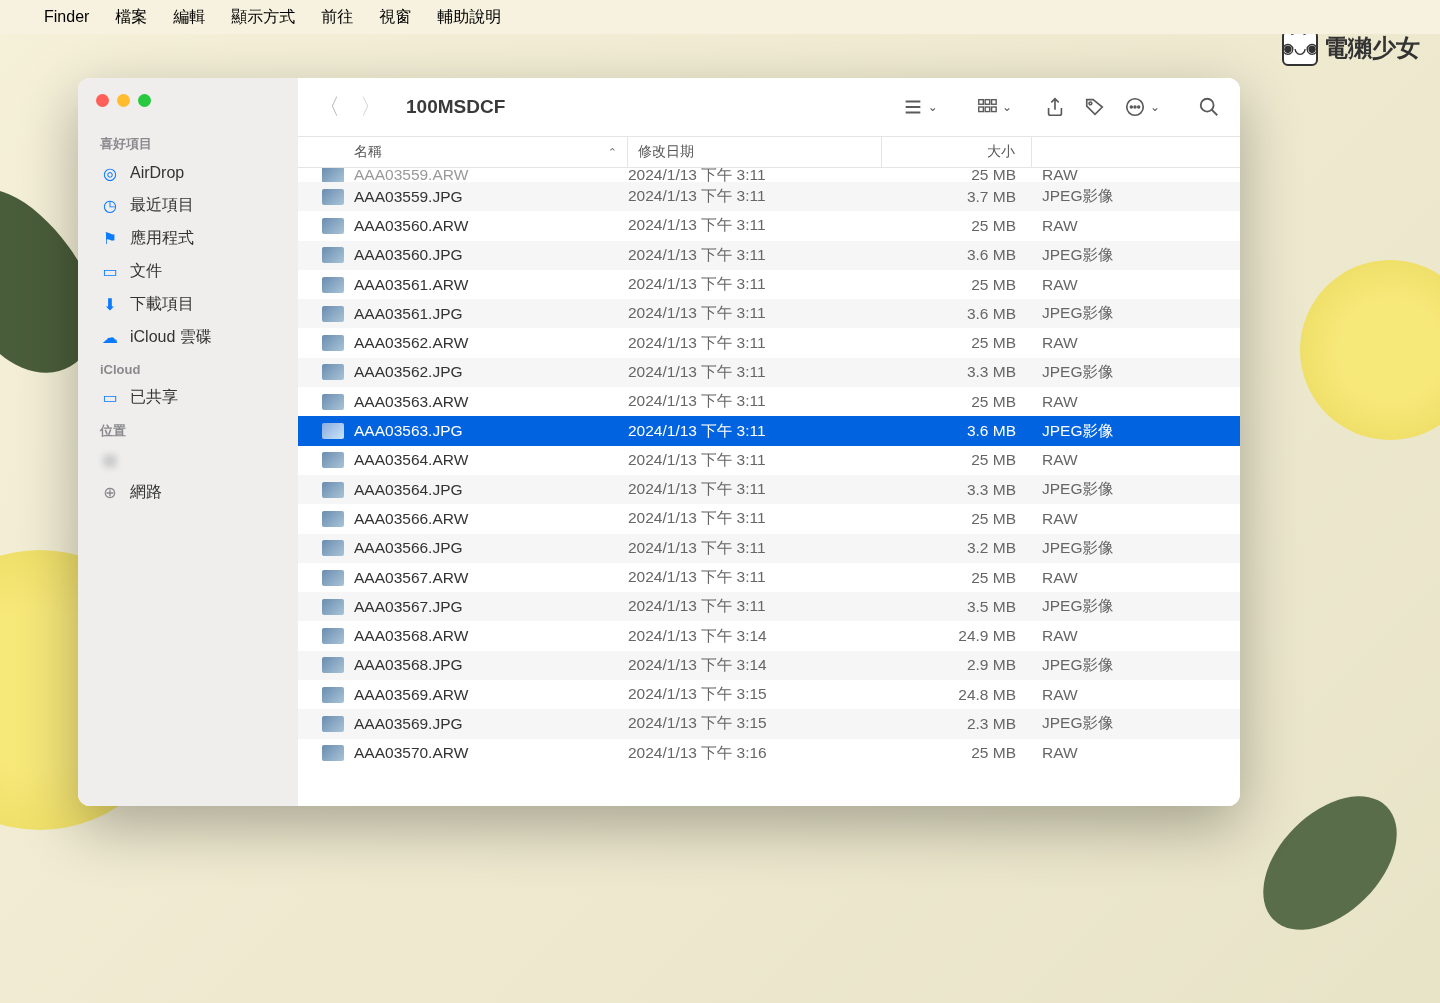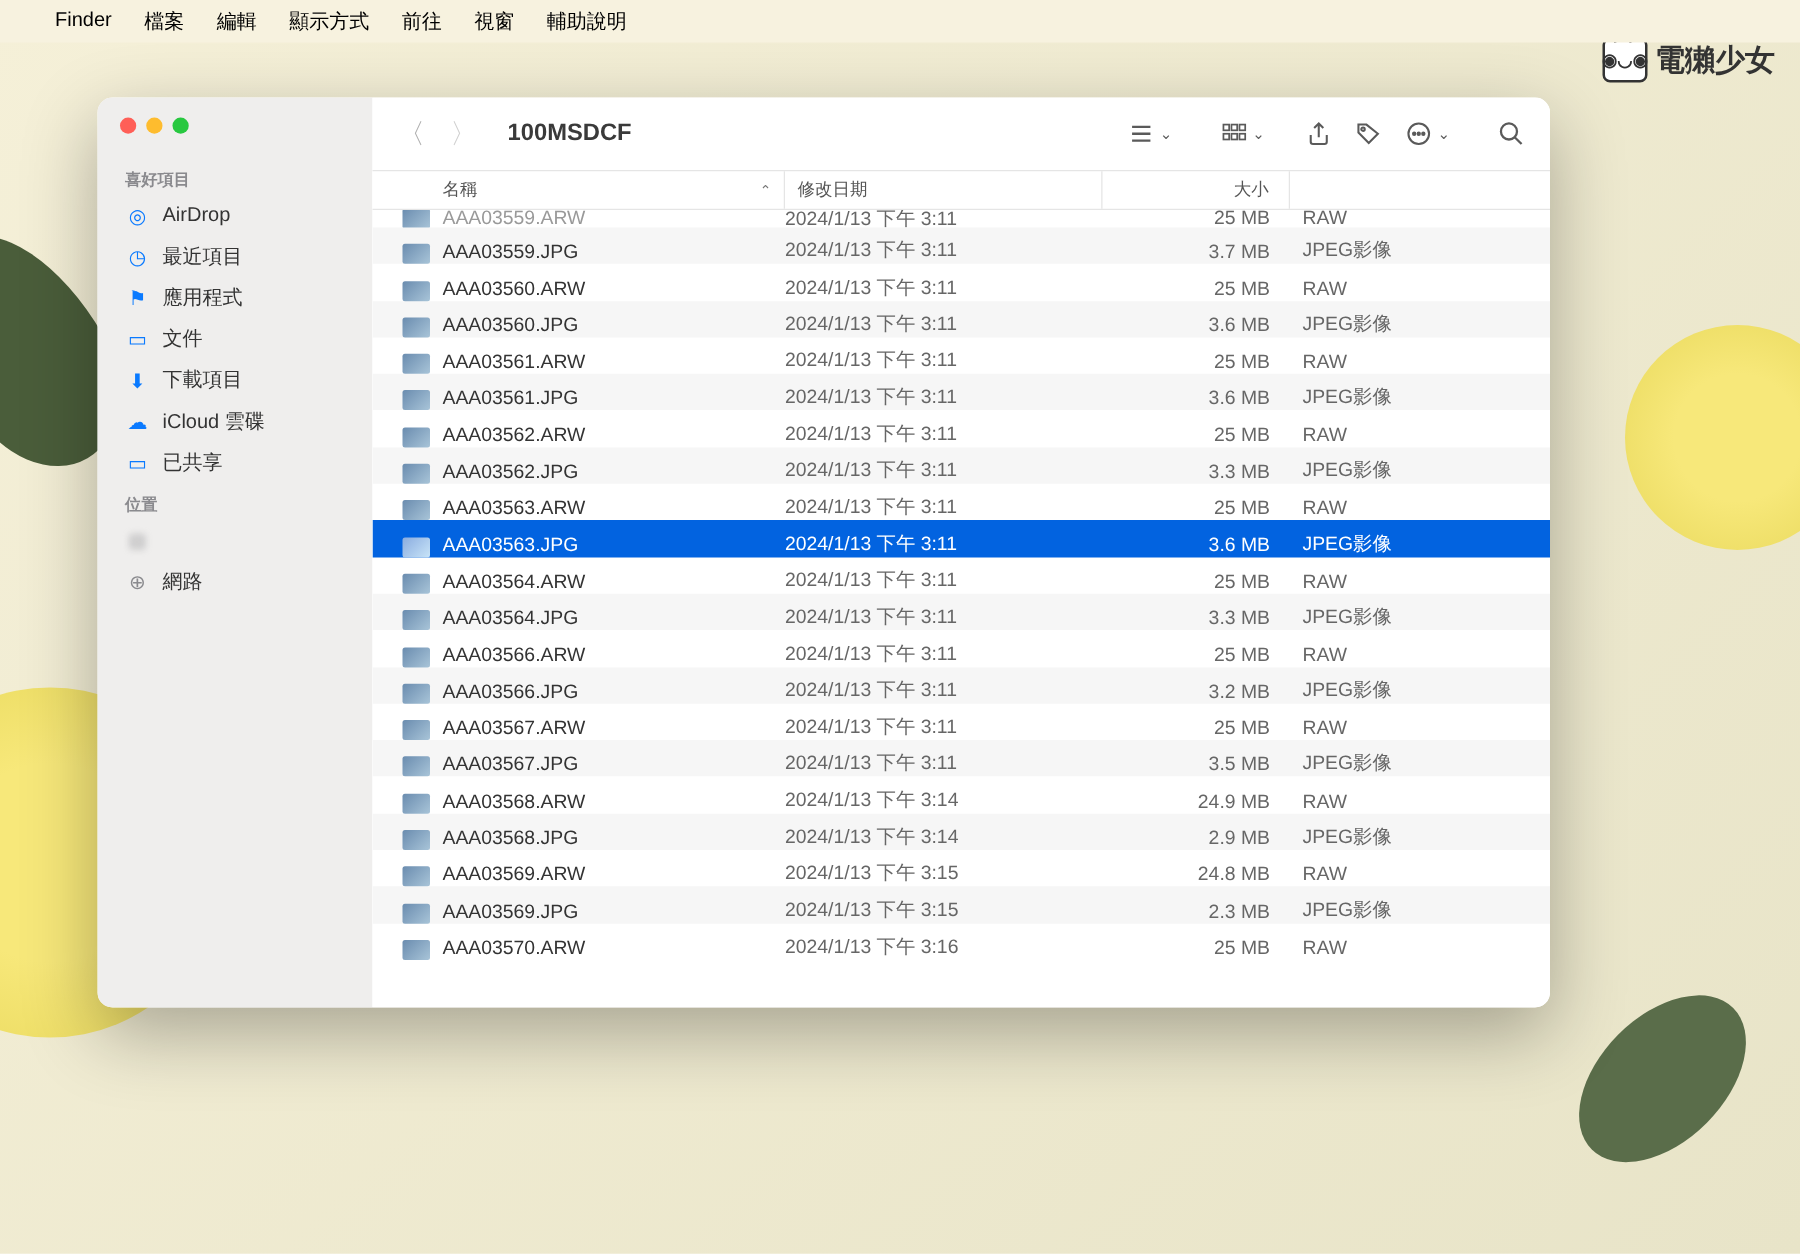--- a/index.html
+++ b/index.html
@@ -36,21 +36,21 @@
 .columns{display:flex;border-top:1px solid #e5e5e5;border-bottom:1px solid #e5e5e5;font-size:14px;color:#555;background:#fff}
 .col{padding:6px 10px;border-right:1px solid #e5e5e5;display:flex;align-items:center}
 .col.name{width:330px;padding-left:56px;justify-content:space-between}
 .col.date{width:254px}
 .col.size{width:150px;justify-content:flex-end;padding-right:16px}
 .col.kind{flex:1}
 .sort-ind{font-size:11px;color:#777}
 .file-list{flex:1;overflow-y:auto;position:relative}
 .file-list::-webkit-scrollbar{width:14px}
 .file-list::-webkit-scrollbar-thumb{background:#c4c4c4;border-radius:7px;border:3px solid #fff}
-.row{display:flex;align-items:flex-end;height:29.3px;font-size:15.5px;color:#333}
+.row{display:flex;align-items:center;height:29.3px;font-size:15.5px;color:#333}
 .row:nth-child(even){background:#f6f6f6}
 .row.sel{background:#0263e0;color:#fff}
 .row .thumb{width:22px;height:16px;background:linear-gradient(135deg,#6a8caf,#a8c4d8);margin:0 10px 0 24px;border-radius:2px;flex-shrink:0}
 .row.sel .thumb{background:linear-gradient(135deg,#8aacdf,#c8e4f8)}
 .row .fn{width:274px;white-space:nowrap;overflow:hidden}
 .row .fd{width:254px;color:#666}
 .row.sel .fd{color:#fff}
 .row .fs{width:150px;text-align:right;padding-right:16px;color:#666}
 .row.sel .fs{color:#fff}
 .row .fk{flex:1;color:#666;padding-left:10px}
@@ -108,20 +108,21 @@
         </div>
         <div class="sb-item">
           <span class="ic">⬇</span>
           <span>下載項目</span>
         </div>
         <div class="sb-item">
           <span class="ic">☁</span>
           <span>iCloud 雲碟</span>
         </div>
       </div>
+    <div class="sb-section">iCloud</div>
     <div id="sb-icloud">
         <div class="sb-item">
           <span class="ic">▭</span>
           <span>已共享</span>
         </div>
       </div>
     <div class="sb-section">位置</div>
     <div id="sb-loc">
         <div class="sb-item gray blur">
           <span class="ic">⊟</span>

